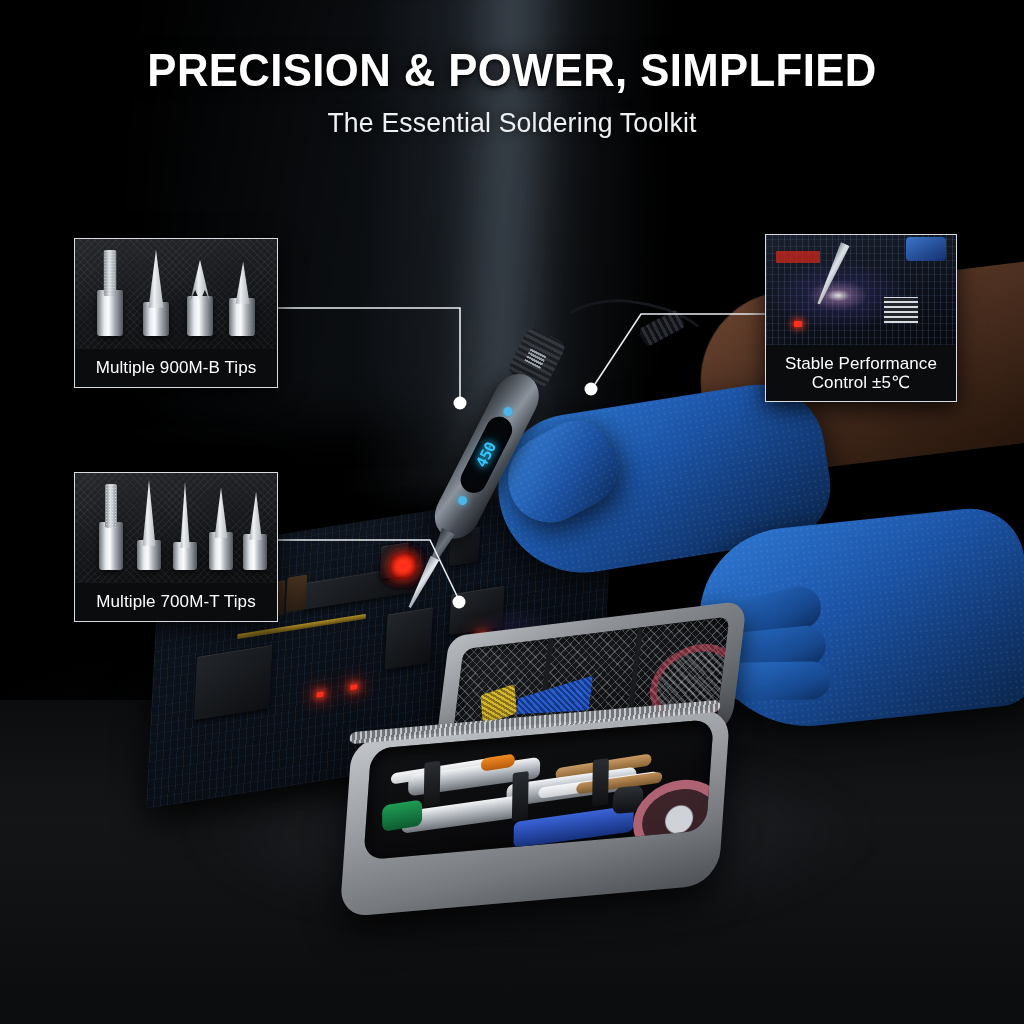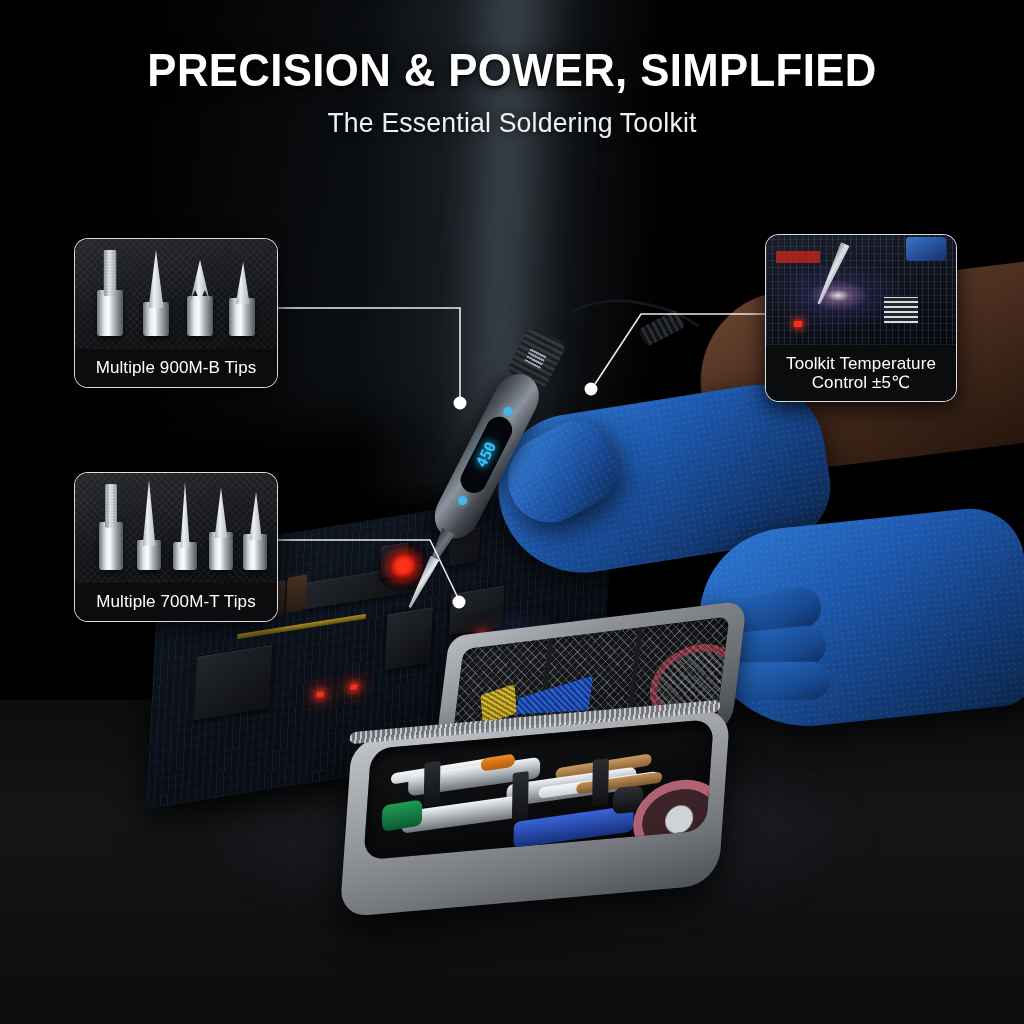--- a/index.html
+++ b/index.html
@@ -300,21 +300,21 @@
     border:9px solid rgba(215,120,140,.75);
     background:radial-gradient(circle,#cfd3d8 28%,rgba(215,120,140,.25) 30%);}
   .st1{left:56px;top:18px;width:16px;height:44px;transform:rotate(-3deg);}
   .st2{left:146px;top:36px;width:16px;height:48px;transform:rotate(-3deg);}
   .st3{left:226px;top:30px;width:16px;height:46px;transform:rotate(-3deg);}
 
   
   .callout{
     position:absolute;
     border:1.5px solid rgba(236,240,244,.92);
-    border-radius:14px;
+    border-radius:0;
     background:#0a0b0d;
     overflow:hidden;
     box-shadow:0 6px 22px rgba(0,0,0,.8);
   }
   .callout-img{position:absolute;left:0;right:0;top:0;overflow:hidden;}
   .callout-cap{
     position:absolute;left:0;right:0;bottom:0;
     background:#0b0c0e;
     color:#fff;
     text-align:center;
@@ -567,19 +567,19 @@
             background:linear-gradient(95deg,#6b7279,#dfe4e9 45%,#7b8289);clip-path:polygon(20% 0,80% 0,58% 100%,42% 100%);"></div>
       <div style="position:absolute;left:10px;top:16px;width:44px;height:12px;background:#b8241c;opacity:.85;border-radius:1px;"></div>
       <div style="position:absolute;left:118px;top:62px;width:34px;height:26px;
             background:repeating-linear-gradient(0deg,#d7dbe0 0 2px,#23262b 2px 5px);"></div>
       <div style="position:absolute;left:140px;top:2px;width:40px;height:24px;border-radius:4px;
             background:linear-gradient(150deg,#3a74c8,#16306f);"></div>
       <div style="position:absolute;left:28px;top:86px;width:8px;height:6px;border-radius:1px;background:#ff2d1a;
             box-shadow:0 0 7px 2px rgba(255,60,30,.8);"></div>
     </div>
     <div class="callout-cap" style="height:56px;flex-direction:column;">
-      <span>Toolkit Temperature</span>
+      <span>Stable Performance</span>
       <span>Control ±5℃</span>
     </div>
   </div>
 
 
 </div>
 
 </body></html>

